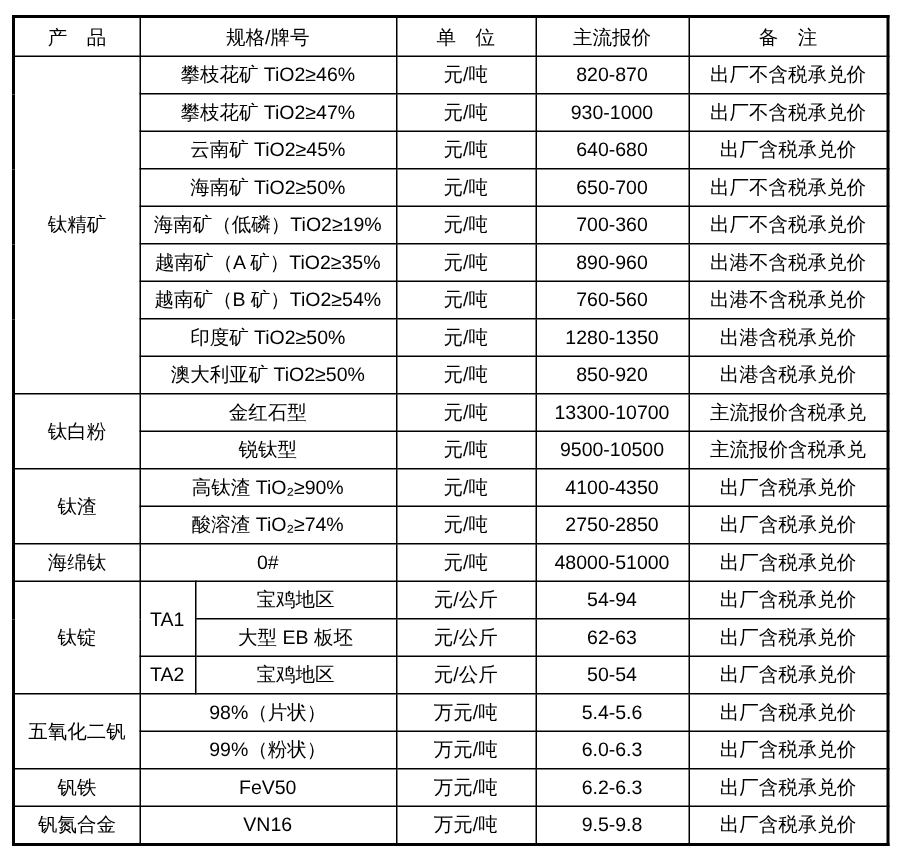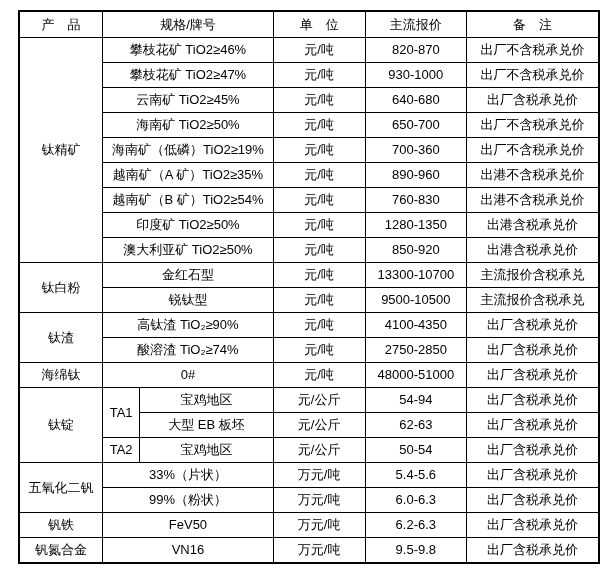--- a/index.html
+++ b/index.html
@@ -6,21 +6,21 @@
     margin: 0;
     padding: 0;
     background: #ffffff;
     width: 600px;
     height: 575px;
     font-family: "Liberation Sans", sans-serif;
     position: relative;
   }
   table.price-table {
     position: absolute;
-    left: 18px;
+    left: 8px;
     top: 10px;
     border-collapse: collapse;
     table-layout: fixed;
     border: 2px solid #000000;
   }
   .price-table th, .price-table td {
     border: 1px solid #000000;
     text-align: center;
     vertical-align: middle;
     font-size: 13px;
@@ -95,21 +95,21 @@
       </tr>
       <tr>
         <td colspan="2">越南矿（A 矿）TiO2≥35%</td>
         <td>元/吨</td>
         <td>890-960</td>
         <td>出港不含税承兑价</td>
       </tr>
       <tr>
         <td colspan="2">越南矿（B 矿）TiO2≥54%</td>
         <td>元/吨</td>
-        <td>760-830</td>
+        <td>760-560</td>
         <td>出港不含税承兑价</td>
       </tr>
       <tr>
         <td colspan="2">印度矿 TiO2≥50%</td>
         <td>元/吨</td>
         <td>1280-1350</td>
         <td>出港含税承兑价</td>
       </tr>
       <tr>
         <td colspan="2">澳大利亚矿 TiO2≥50%</td>
@@ -166,21 +166,21 @@
       </tr>
       <tr>
         <td rowspan="1">TA2</td>
         <td>宝鸡地区</td>
         <td>元/公斤</td>
         <td>50-54</td>
         <td>出厂含税承兑价</td>
       </tr>
       <tr>
         <td rowspan="2">五氧化二钒</td>
-        <td colspan="2">33%（片状）</td>
+        <td colspan="2">98%（片状）</td>
         <td>万元/吨</td>
         <td>5.4-5.6</td>
         <td>出厂含税承兑价</td>
       </tr>
       <tr>
         <td colspan="2">99%（粉状）</td>
         <td>万元/吨</td>
         <td>6.0-6.3</td>
         <td>出厂含税承兑价</td>
       </tr>

